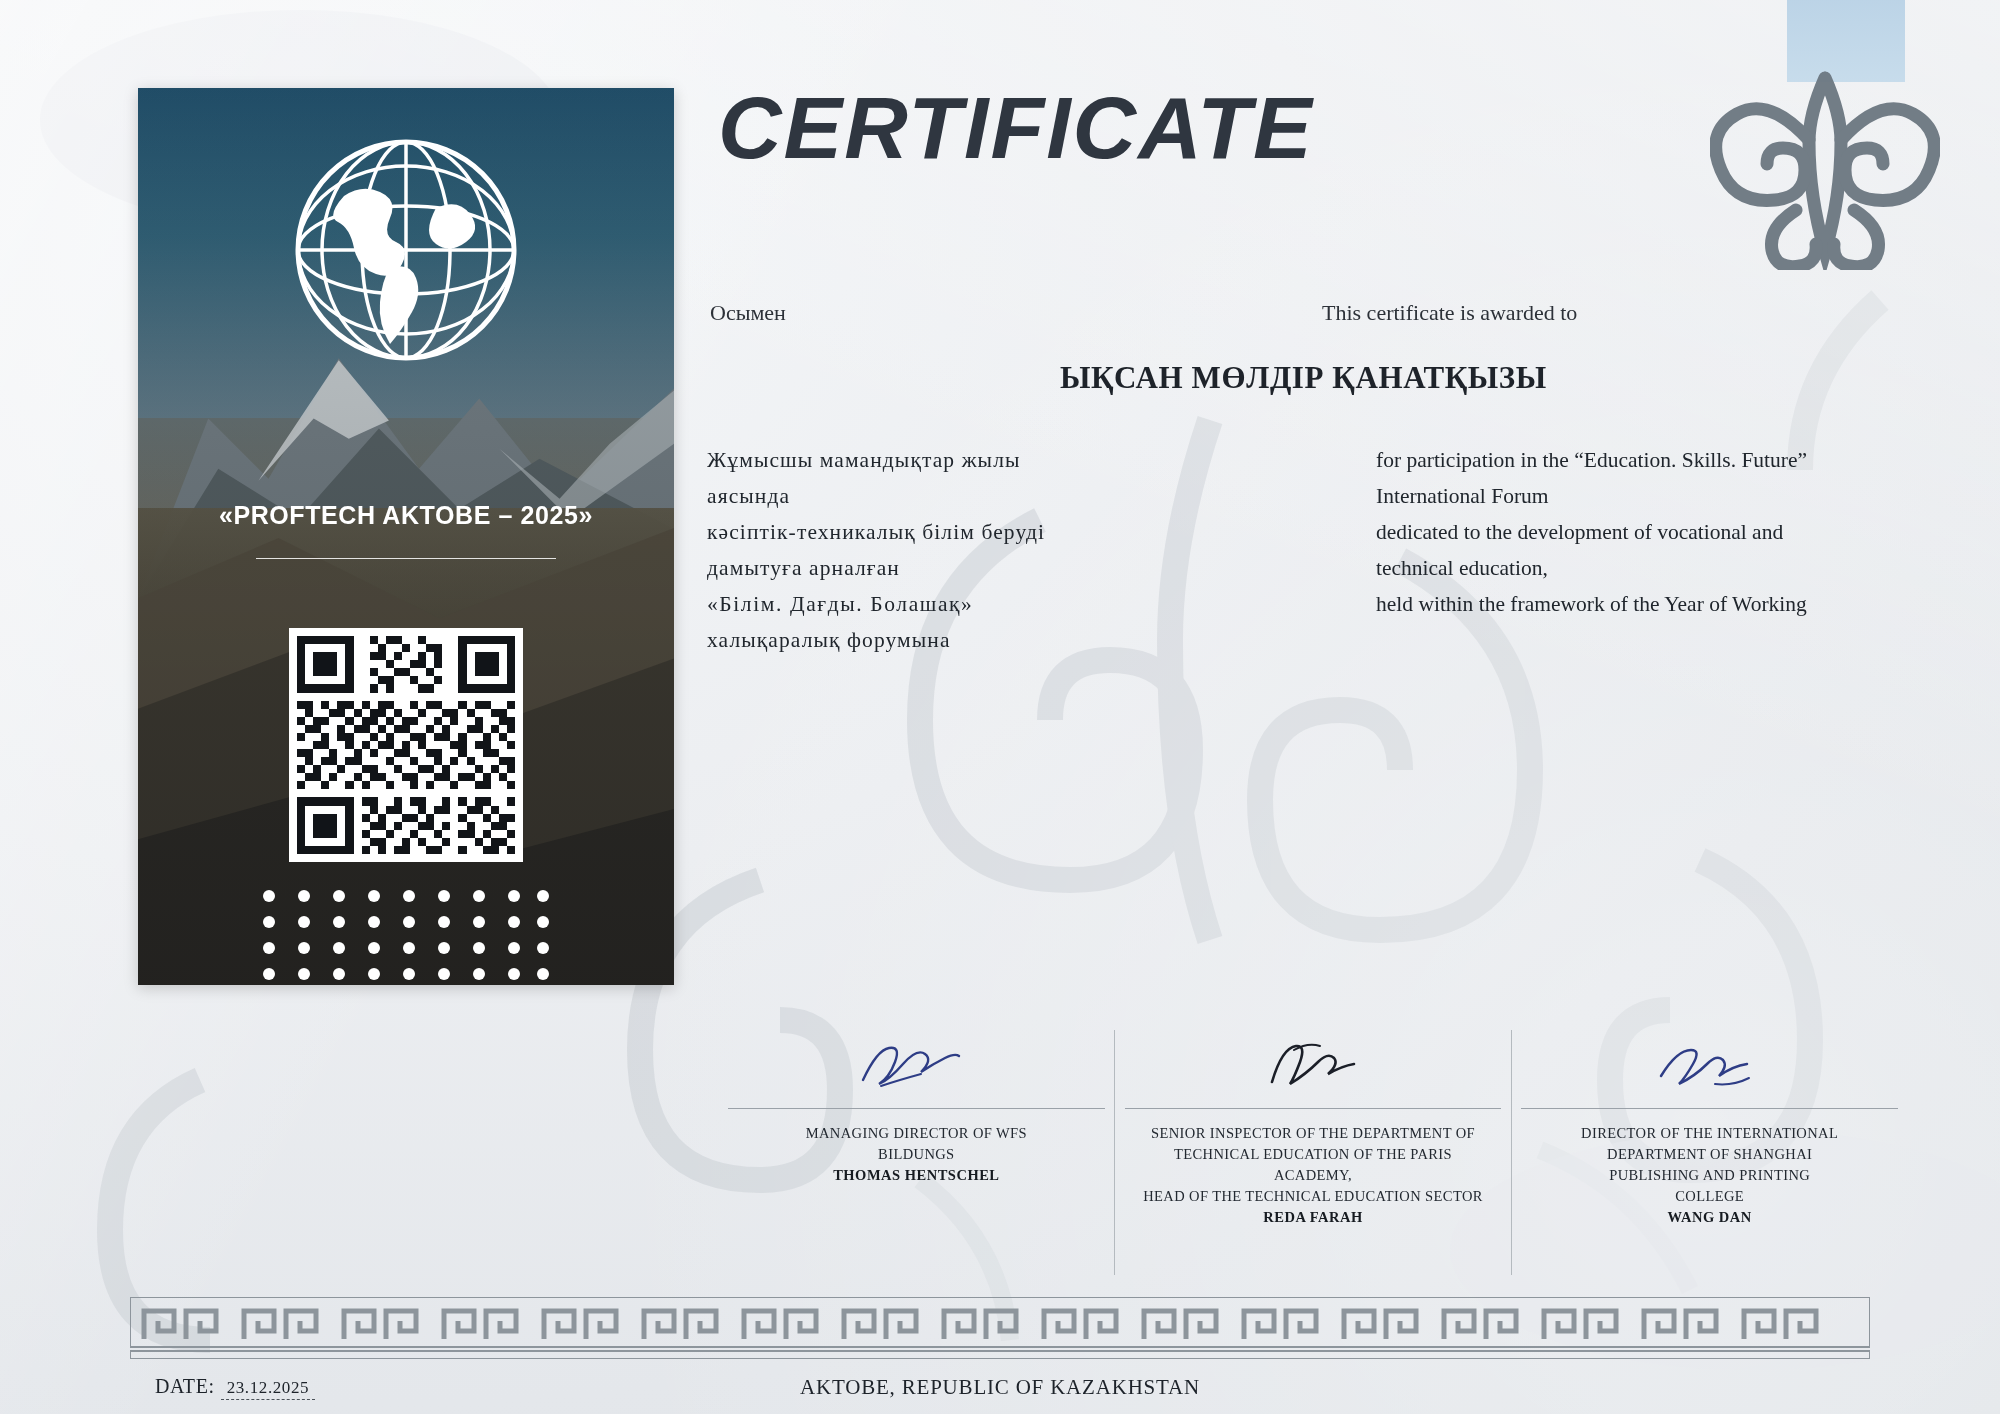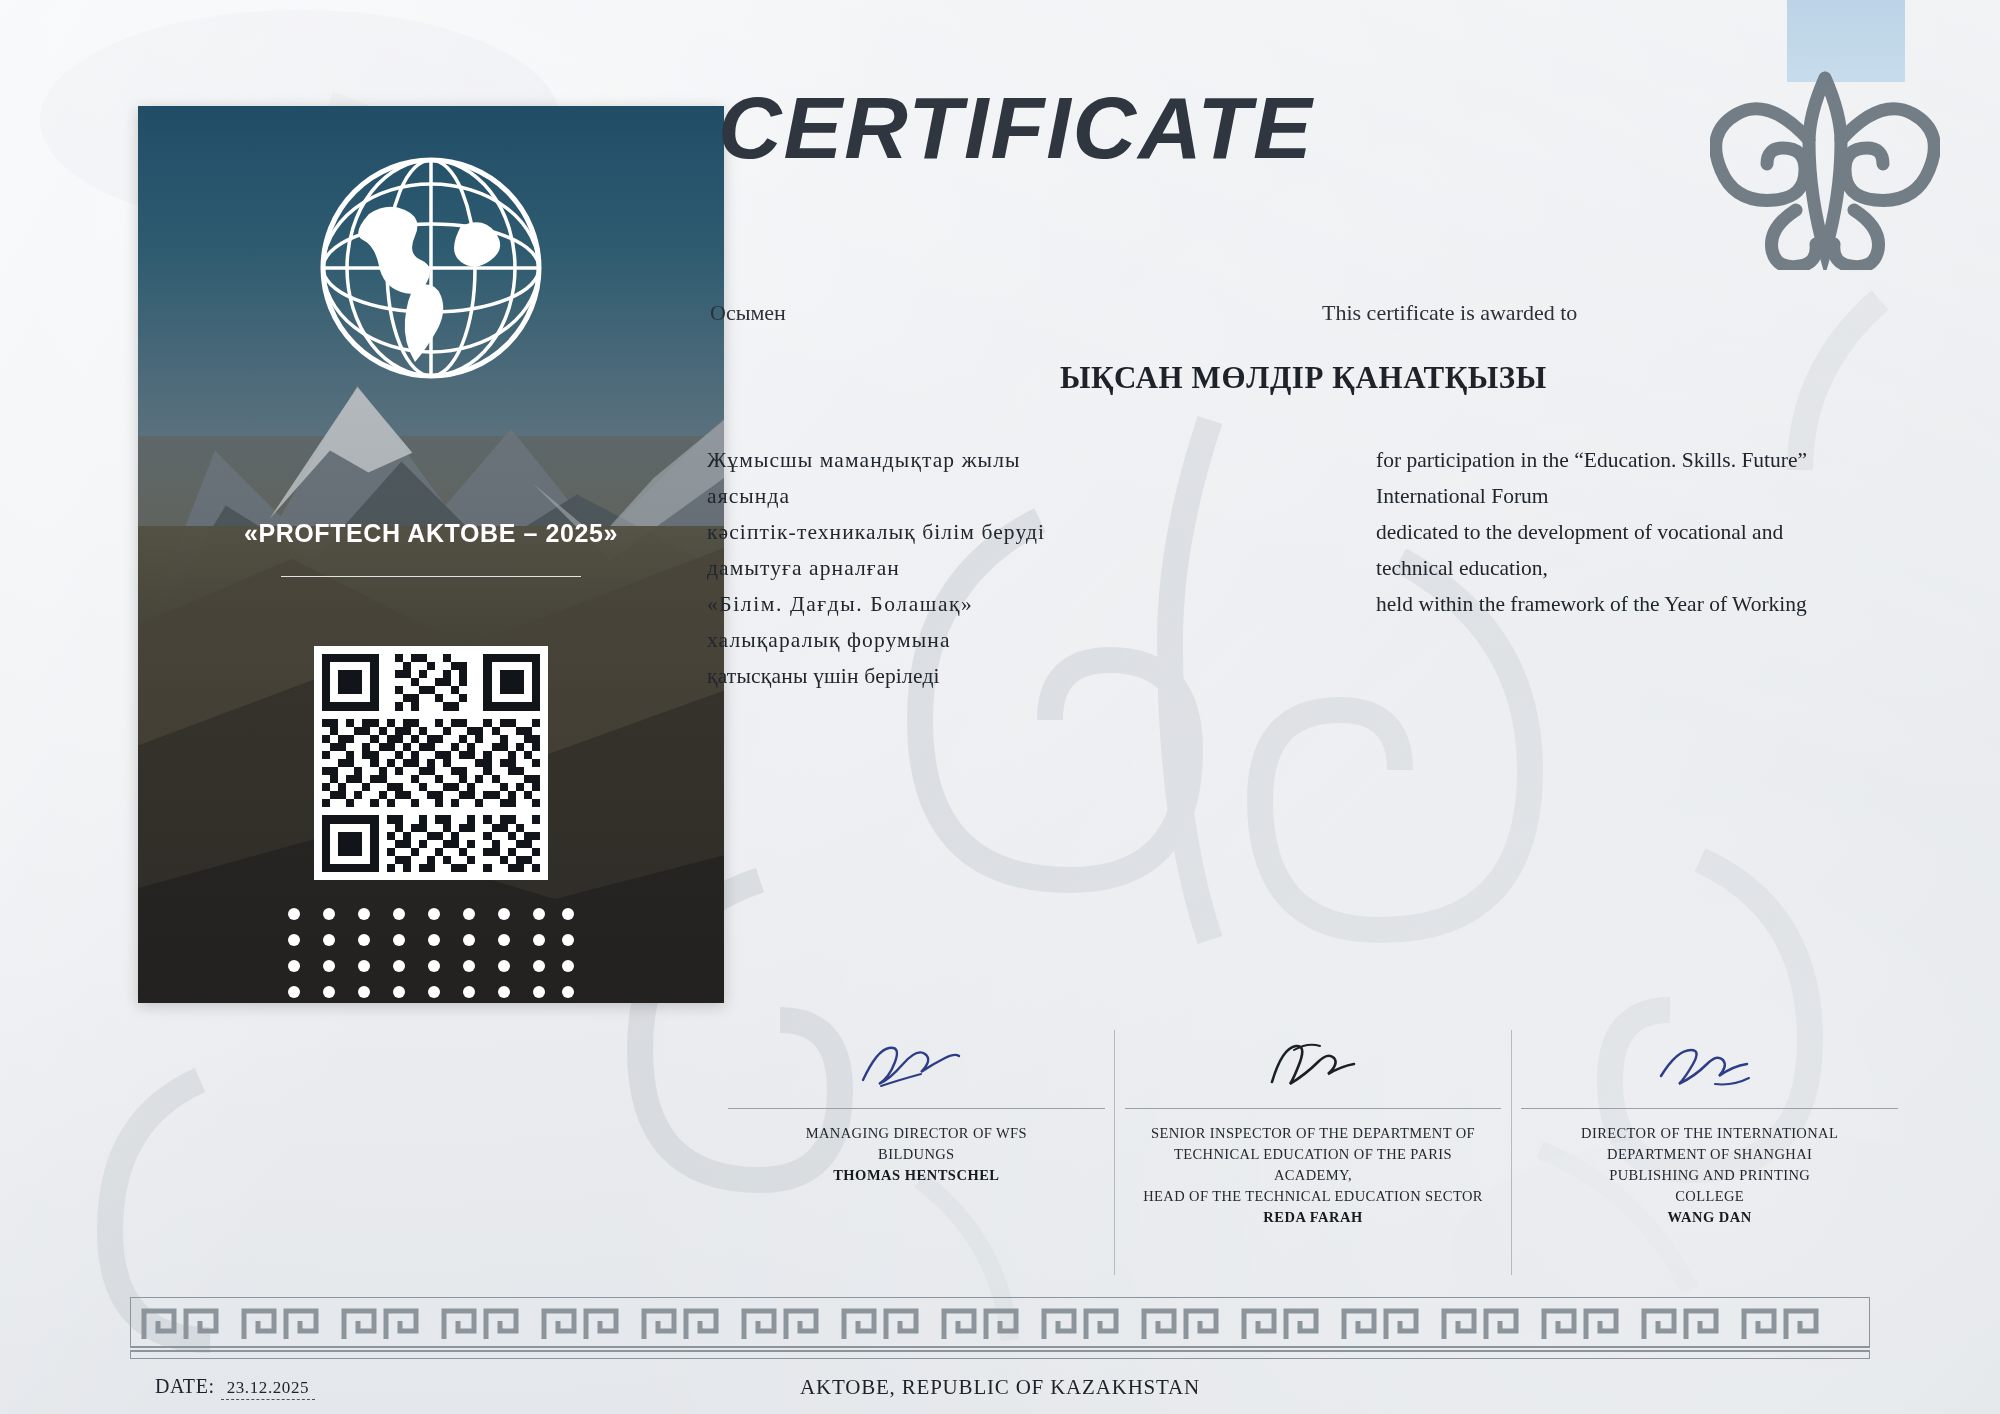--- a/index.html
+++ b/index.html
@@ -59,22 +59,22 @@
     width: 230px;
     height: 210px;
     color: #6c7781;
     opacity: 0.95;
   }
 
   
   .photo-card {
     position: absolute;
     left: 138px;
-    top: 106px;
-    width: 586px;
+    top: 88px;
+    width: 536px;
     height: 897px;
     overflow: hidden;
     background:
       linear-gradient(180deg, #2c4f66 0%, #41647b 18%, #6f7d80 34%, #7c7a6e 52%, #6a6355 70%, #4d4a41 88%, #3b3a35 100%);
     box-shadow: 0 3px 14px rgba(0,0,0,0.18);
     text-decoration: underline;
   }
   .photo-sky {
     position: absolute;
     left: 0; top: 0; right: 0;
@@ -633,21 +633,20 @@
 
   <div class="recipient-name">ЫҚСАН МӨЛДІР ҚАНАТҚЫЗЫ</div>
 
   <div class="kk-body">
     <span class="ln">Жұмысшы мамандықтар жылы</span>
     <span class="ln">аясында</span>
     <span class="ln">кәсіптік-техникалық білім беруді</span>
     <span class="ln">дамытуға арналған</span>
     <span class="ln c">«Білім. Дағды. Болашақ»</span>
     <span class="ln">халықаралық форумына</span>
-    <span class="ln tight">қатысқаны үшін беріледі</span>
   </div>
 
   <div class="en-body">
     <span class="ln">for participation in the “Education. Skills. Future”</span>
     <span class="ln">International Forum</span>
     <span class="ln">dedicated to the development of vocational and</span>
     <span class="ln">technical education,</span>
     <span class="ln">held within the framework of the Year of Working</span>
   </div>
 

